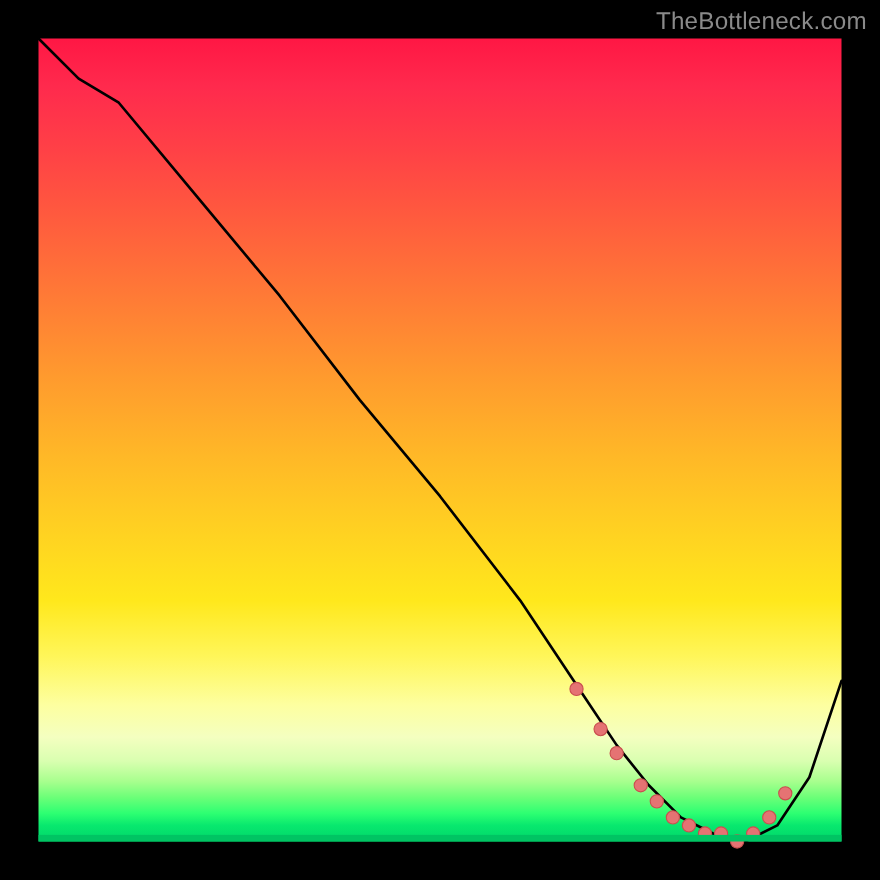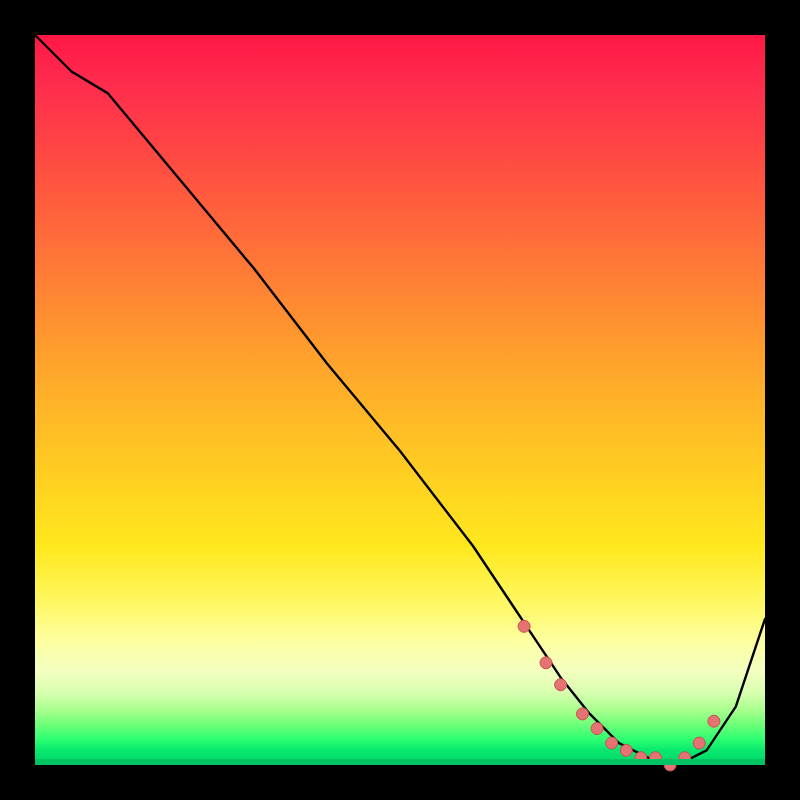--- a/index.html
+++ b/index.html
@@ -68,20 +68,21 @@
     left: 0; top: 0;
     width: 100%;
     height: 100%;
     overflow: visible;
   }
 </style>
 </head>
 <body>
 
 <div class="frame">
+  <div class="watermark">TheBottleneck.com</div>
 
   <div class="plot-area">
     <svg class="curve" viewBox="0 0 730 730" preserveAspectRatio="none">
       <g>
         <path id="curve-path" fill="none" stroke="#000" stroke-width="2.4" stroke-linejoin="round" stroke-linecap="round" d="M0.0 0.0 L36.5 36.5 L73.0 58.4 L146.0 146.0 L219.0 233.6 L292.0 328.5 L365.0 416.1 L438.0 511.0 L496.4 598.6 L525.6 642.4 L554.8 678.9 L584.0 708.1 L613.2 722.7 L642.4 730.0 L671.6 715.4 L700.8 671.6 L730.0 584.0"></path>
       </g>
       <g id="markers-group">
           <circle cx="489.1" cy="591.3" r="6" fill="#e57373" stroke="#c94f4f" stroke-width="1"></circle>
           <circle cx="511.0" cy="627.8" r="6" fill="#e57373" stroke="#c94f4f" stroke-width="1"></circle>
           <circle cx="525.6" cy="649.7" r="6" fill="#e57373" stroke="#c94f4f" stroke-width="1"></circle>

